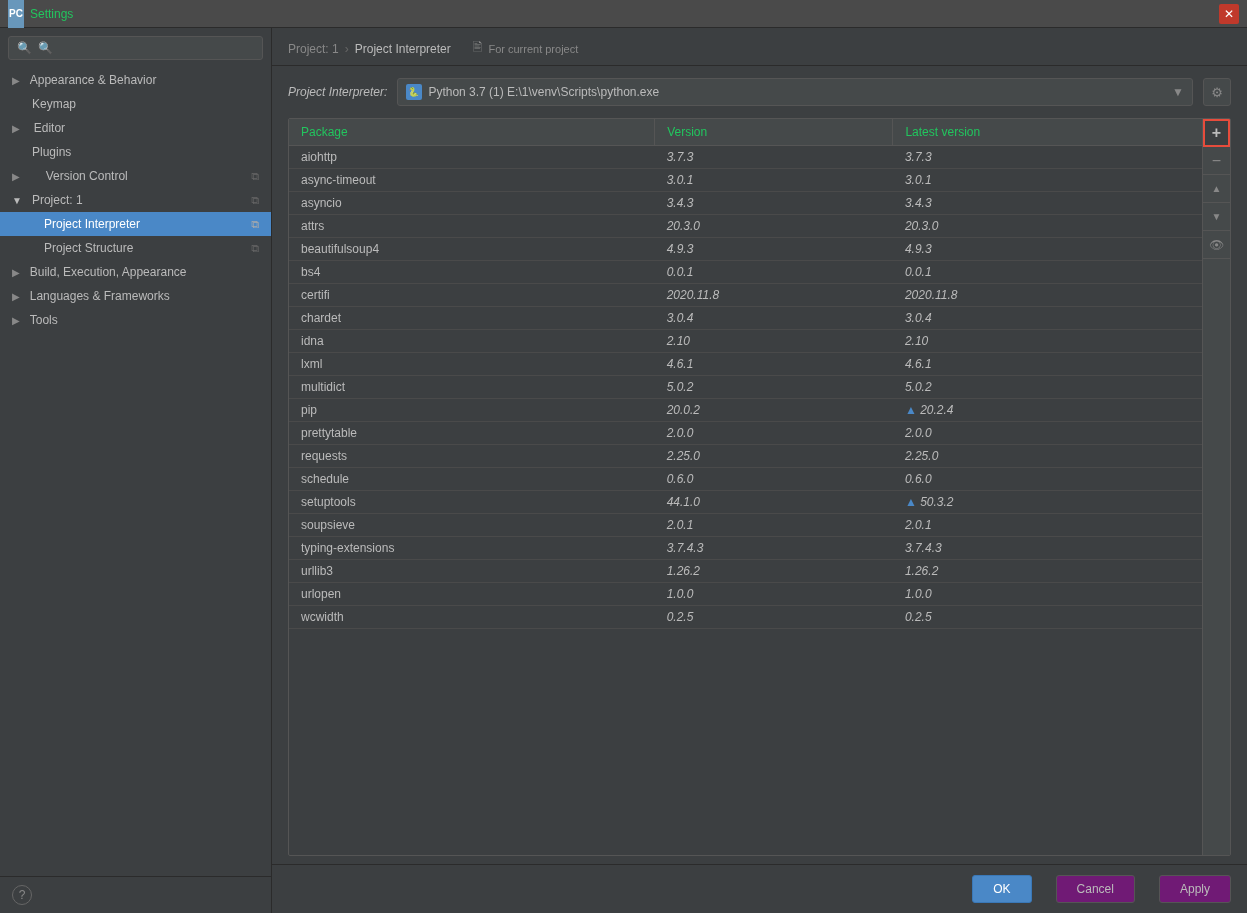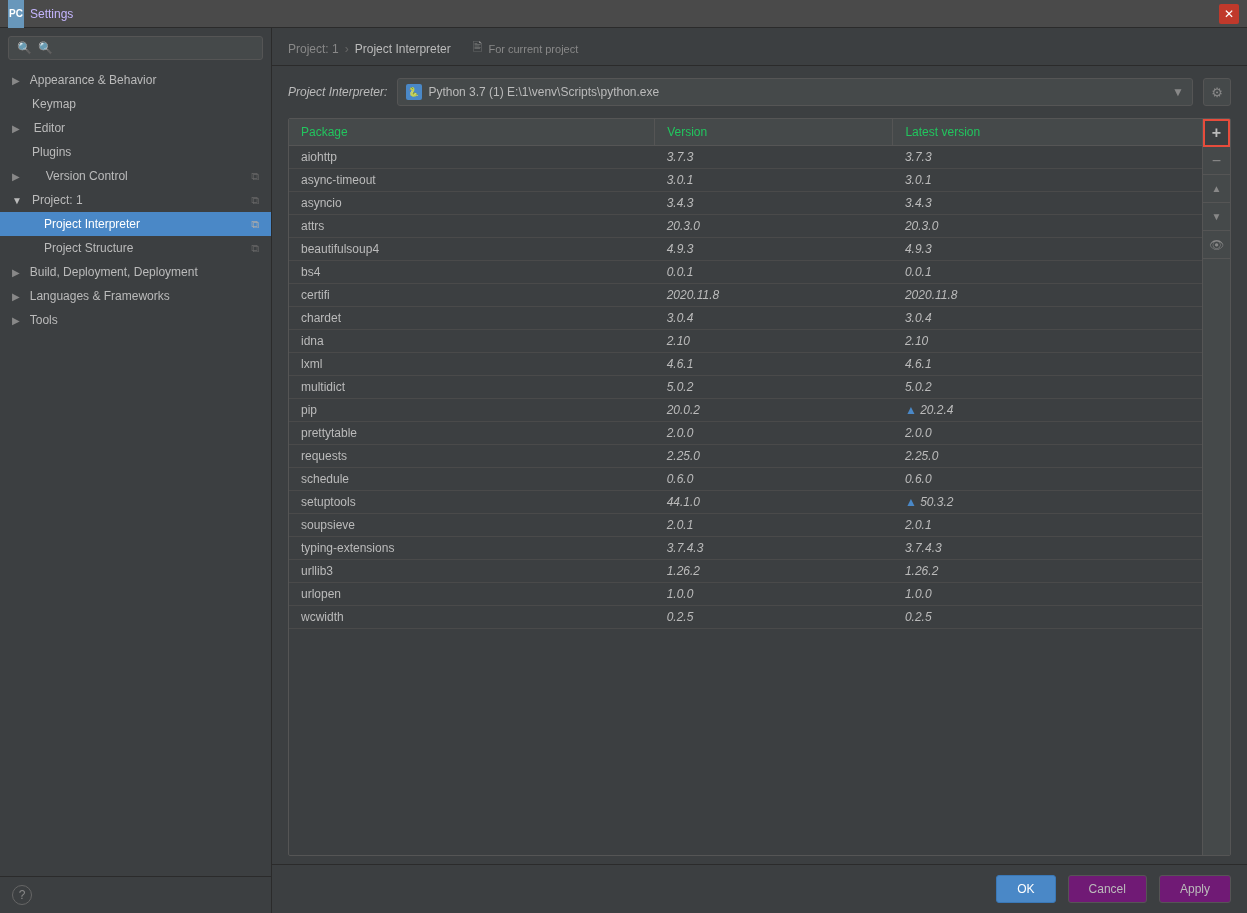--- a/index.html
+++ b/index.html
@@ -27,21 +27,21 @@
       width: 16px;
       height: 32px;
       margin-right: 6px;
       background: #6897bb;
       border-radius: 2px;
       display: flex; align-items: center; justify-content: center;
       font-size: 10px; color: white; font-weight: bold;
     }
     .title-bar-title {
       flex: 1;
-      color: #c4b5fd;
+      color: #22c55e;
       font-size: 12px;
     }
     .title-bar-close {
       width: 20px; height: 20px;
       background: #c0392b;
       border-radius: 2px;
       display: flex; align-items: center; justify-content: center;
       color: white; font-size: 12px; cursor: pointer;
     }
 
@@ -270,21 +270,21 @@
       color: #bbbbbb;
       font-weight: bold;
     }
     .table-side-btn.remove-btn { color: #888; }
 
     
     .footer {
       padding: 10px 16px;
       display: flex;
       justify-content: flex-end;
-      gap: 12px;
+      gap: 24px;
       border-top: 1px solid #2b2b2b;
     }
     .btn {
       padding: 6px 20px;
       border-radius: 3px;
       border: 1px solid #555;
       font-size: 12px;
       cursor: pointer;
       background: #701a75;
       color: #bbbbbb;
@@ -344,21 +344,21 @@
     <div class="sidebar-item active indent2" style="display:flex; align-items:center;">
       <span>Project Interpreter</span>
       <span class="copy-icon" style="margin-left:auto; color:#aaa; font-size:11px;">⧉</span>
     </div>
     <div class="sidebar-item indent2" style="display:flex; align-items:center;">
       <span>Project Structure</span>
       <span class="copy-icon" style="margin-left:auto; color:#666; font-size:11px;">⧉</span>
     </div>
     <div class="sidebar-item" style="padding-left:12px;">
       <span class="arrow">▶</span>
-      <span style="margin-left:4px;">Build, Deployment, Deployment</span>
+      <span style="margin-left:4px;">Build, Execution, Appearance</span>
     </div>
     <div class="sidebar-item" style="padding-left:12px;">
       <span class="arrow">▶</span>
       <span style="margin-left:4px;">Languages &amp; Frameworks</span>
     </div>
     <div class="sidebar-item" style="padding-left:12px;">
       <span class="arrow">▶</span>
       <span style="margin-left:4px;">Tools</span>
     </div>
 

